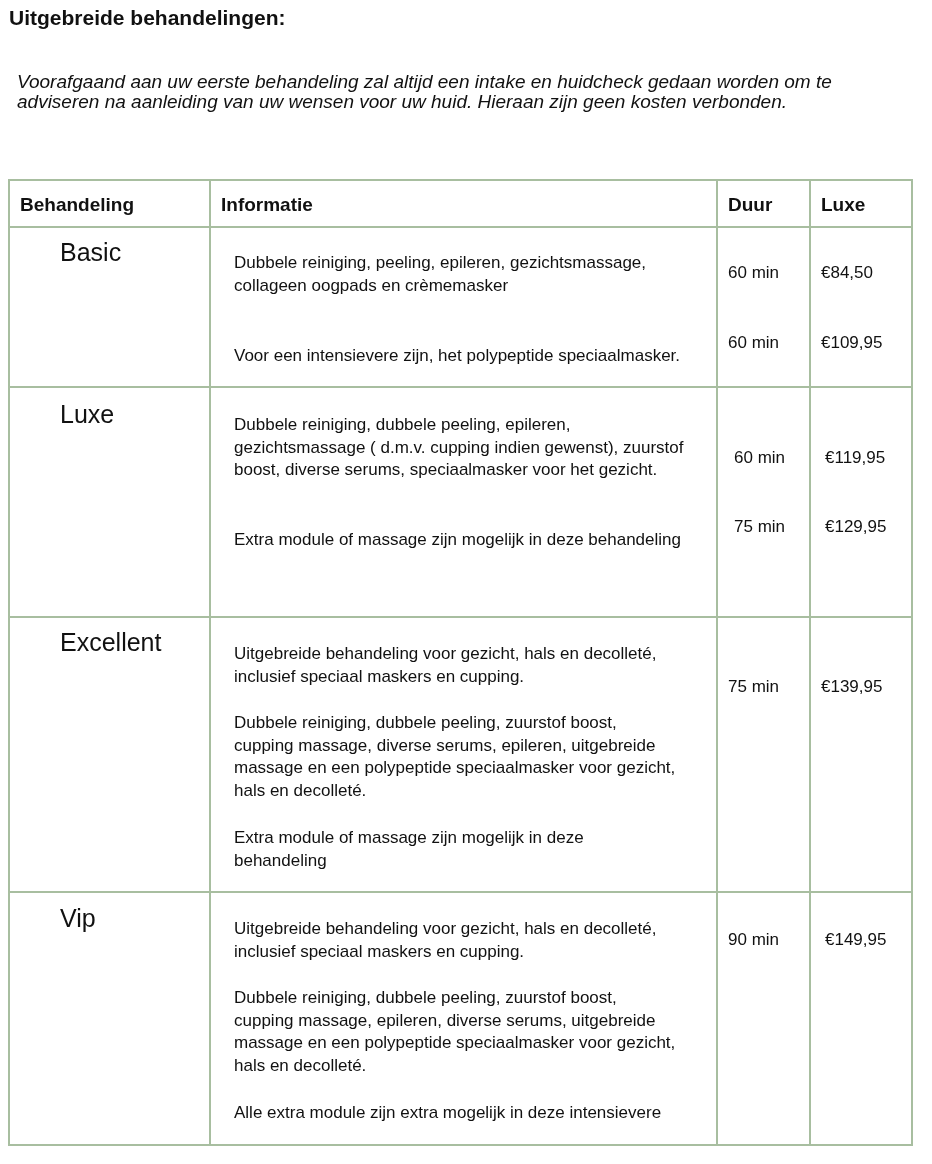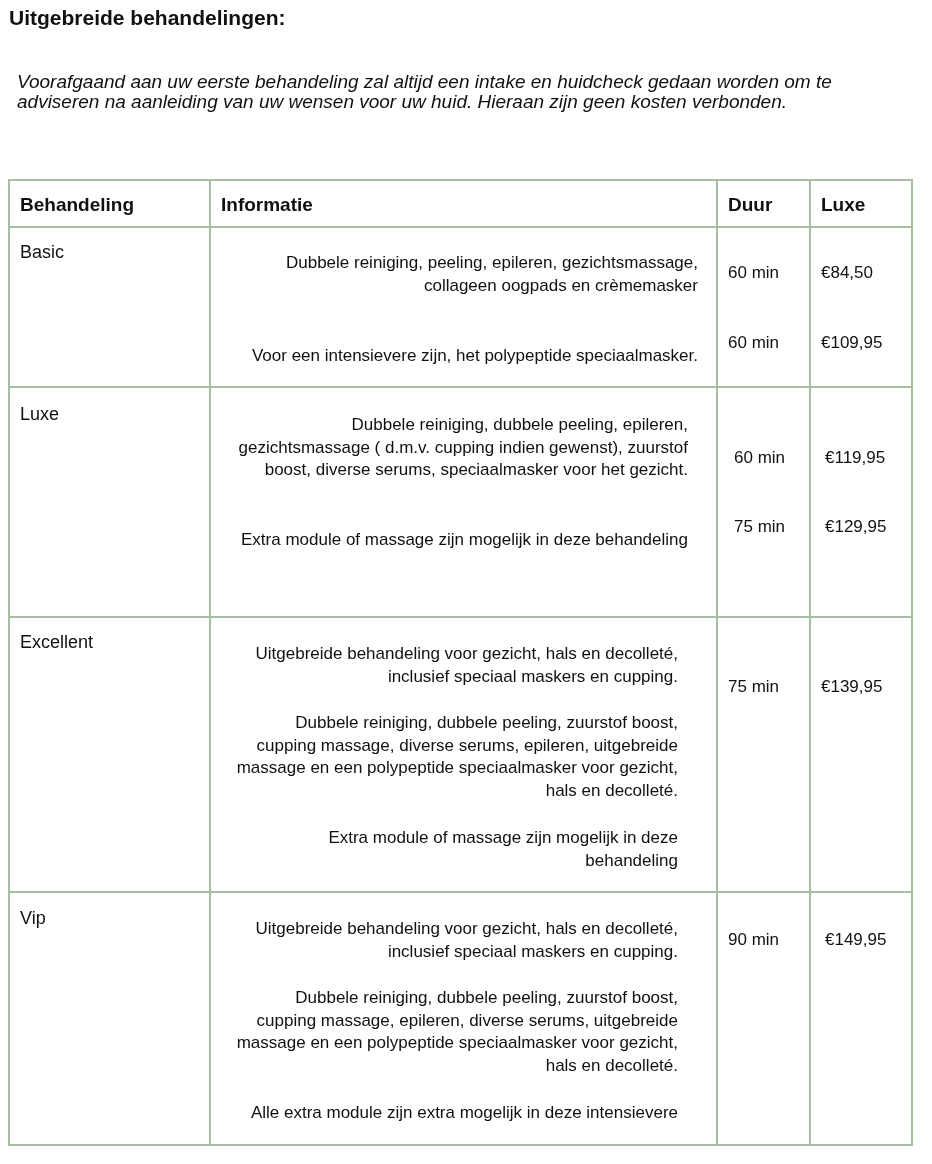--- a/index.html
+++ b/index.html
@@ -12,23 +12,23 @@
     font-size: 21px; font-weight: bold; margin: 0; line-height: 26px;
   }
   .intro {
     position: absolute; left: 9px; top: 64px; width: 900px;
     font-size: 19px; font-style: italic; line-height: 20px; margin: 8px;
   }
   .grid { position: absolute; left: 0; top: 0; width: 932px; height: 1164px; pointer-events: none; }
   .hline, .vline { position: absolute; background: #a8bea0; }
   .hline { height: 2px; left: 8px; width: 905px; }
   .vline { width: 2px; }
-  .cell { position: absolute; font-size: 17px; line-height: 22.5px; text-align: right; }
+  .cell { position: absolute; font-size: 17px; line-height: 22.5px; }
   .hdr { font-weight: bold; font-size: 19px; line-height: 24px; }
-  .name { font-size: 18px; line-height: 24px; }
+  .name { font-size: 25px; line-height: 24px; margin-left: 40px; }
   .info p { margin: 13px; }
 </style>
 </head>
 <body>
 
 <h1 class="title">Uitgebreide behandelingen:</h1>
 <p class="intro">Voorafgaand aan uw eerste behandeling zal altijd een intake en huidcheck gedaan worden om te adviseren na aanleiding van uw wensen voor uw huid. Hieraan zijn geen kosten verbonden.</p>
 
 <div>
 

